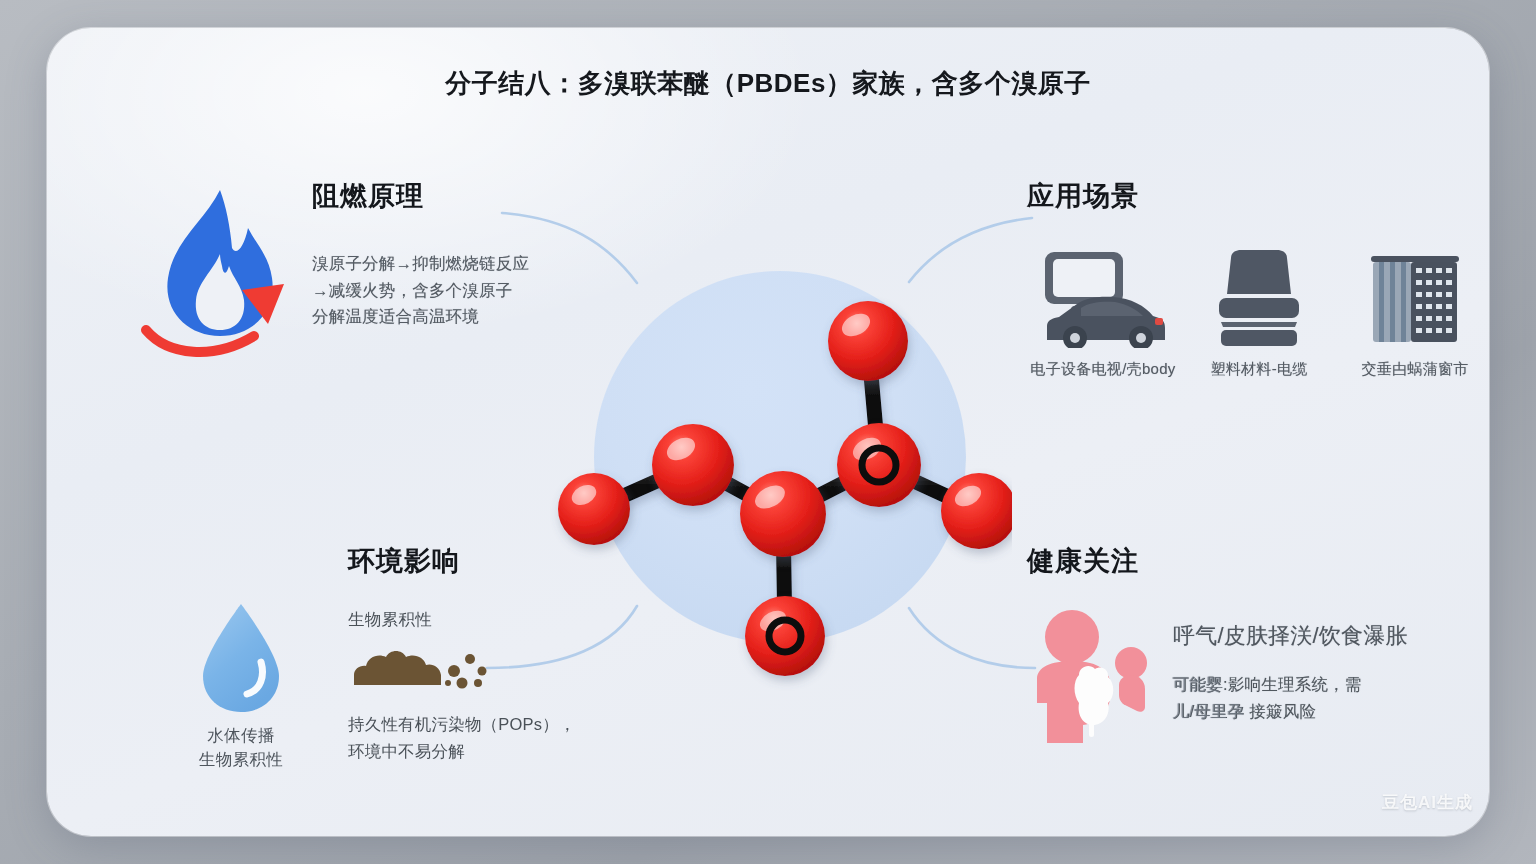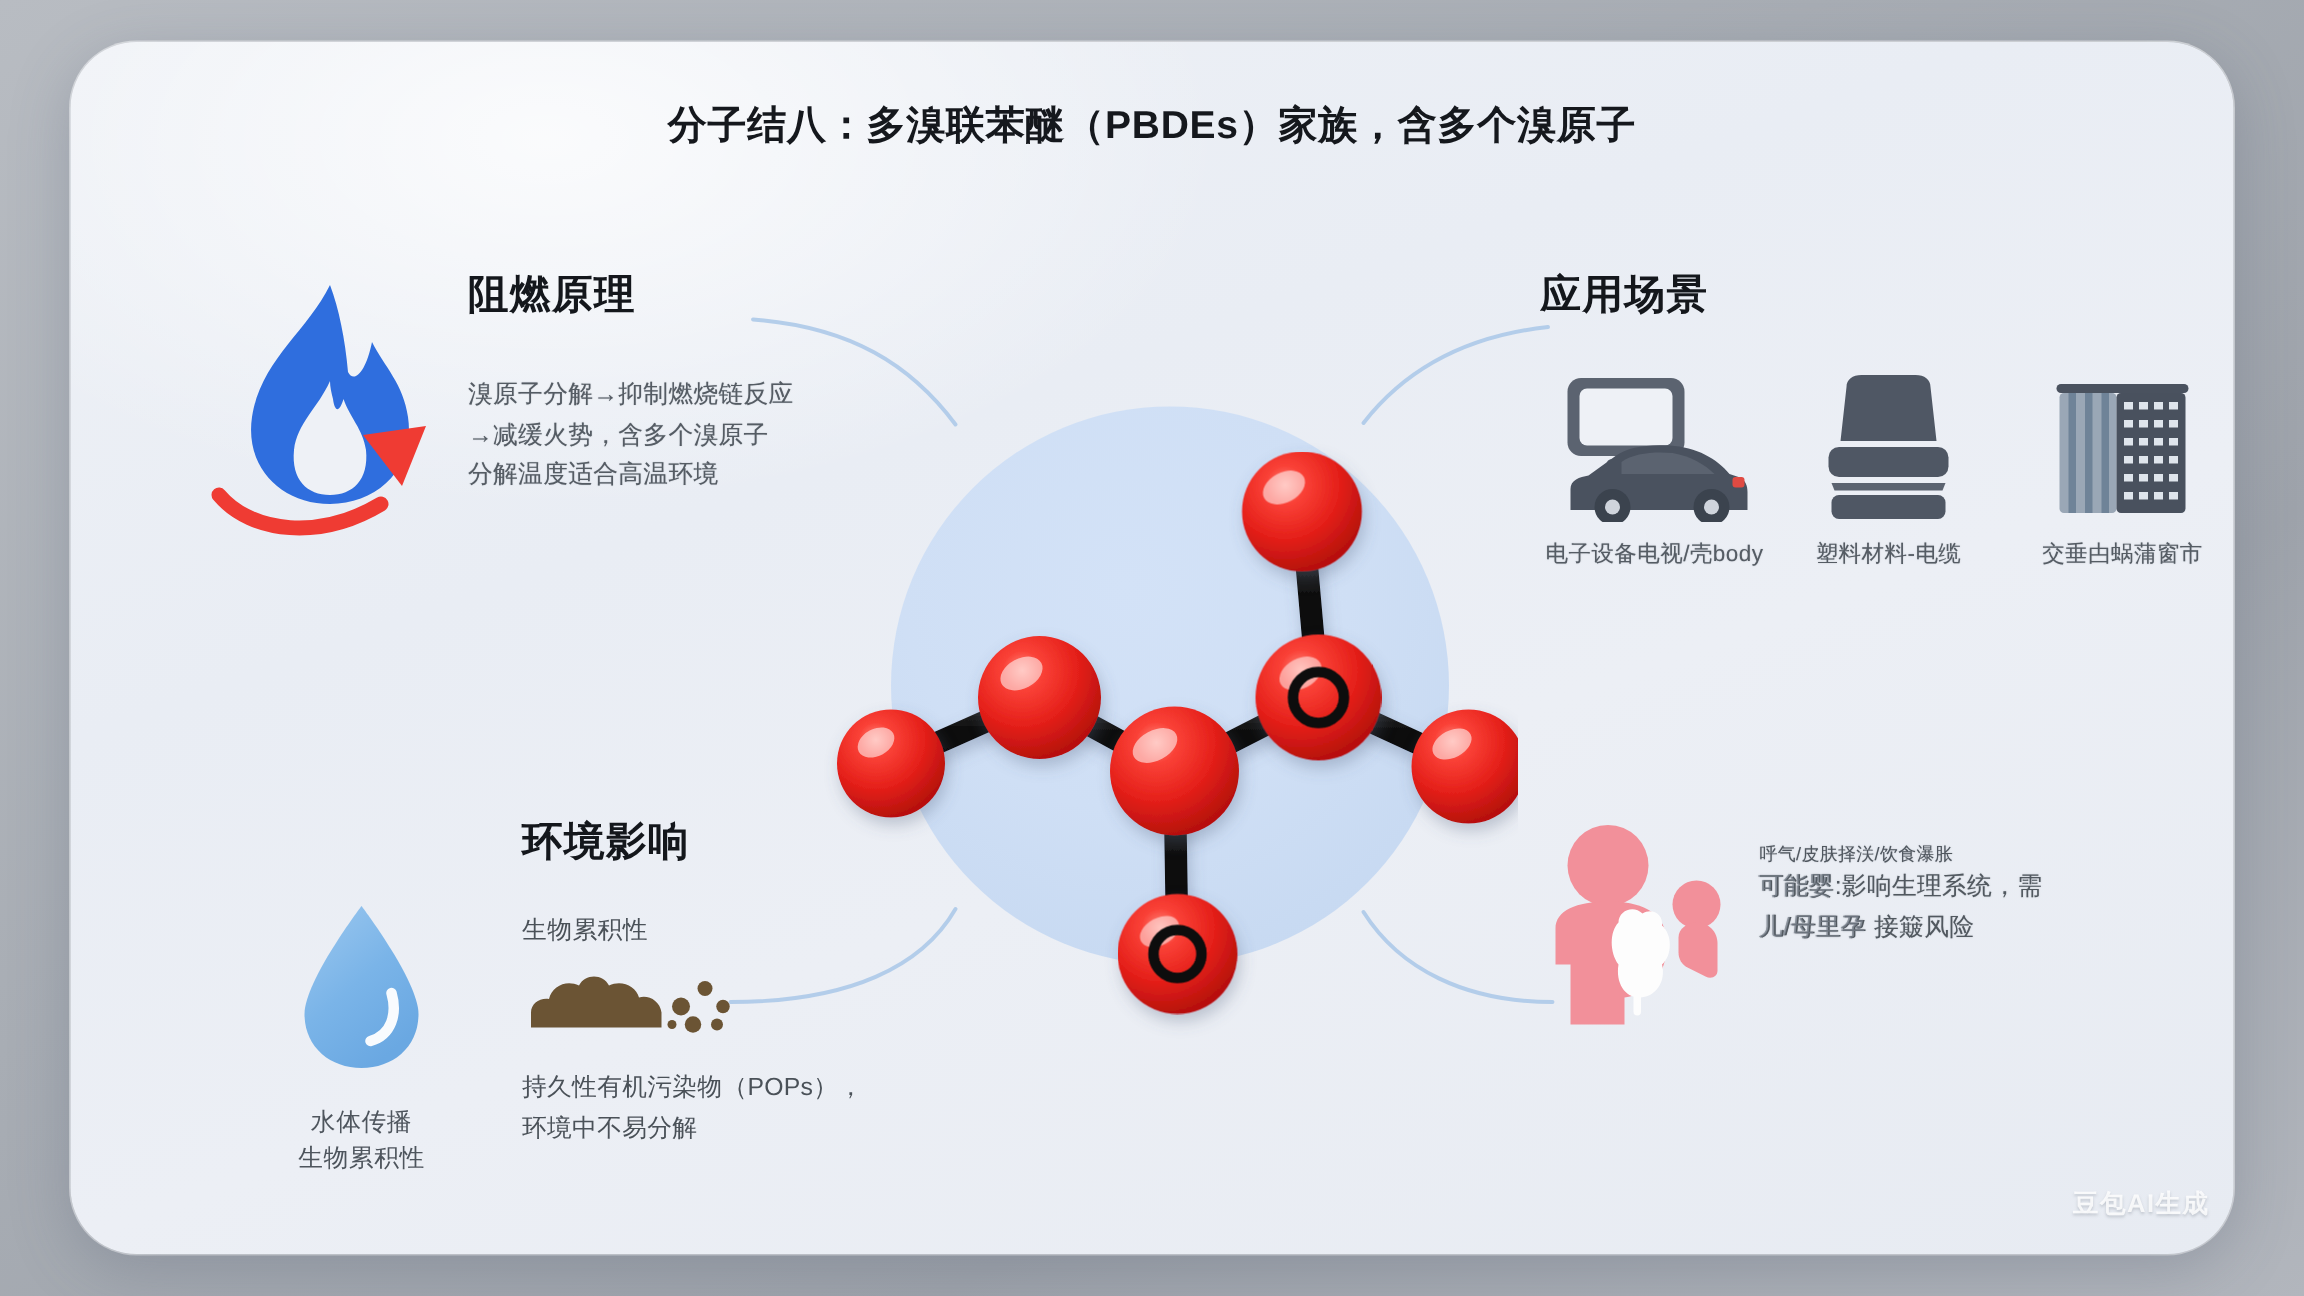--- a/index.html
+++ b/index.html
@@ -181,44 +181,44 @@
     left: 120px;
     top: 572px;
     width: 148px;
     text-align: center;
     z-index: 5;
   }
   #water-label {
     font-size: 16.5px;
     color: #4e555d;
     line-height: 1.45;
-    margin-top: 12px;
     letter-spacing: 0.4px;
   }
 
   
   #sec-health {
     position: absolute;
     left: 980px;
     top: 515px;
     width: 470px;
     z-index: 5;
   }
   #sec-health .section-heading { margin-bottom: 24px; }
   #health-row {
     display: flex;
     align-items: flex-start;
     gap: 16px;
   }
   #health-icon-wrap { flex: 0 0 auto; padding-top: 4px; }
   #health-texts { padding-top: 18px; flex: 1; }
   #health-line1 {
-    font-size: 12px;
+    font-size: 22px;
     color: #50575f;
     letter-spacing: 0.2px;
+    margin-bottom: 20px;
     white-space: nowrap;
     text-shadow: 0 0 0.8px rgba(100,108,118,0.5);
   }
   #health-line2 {
     position: relative;
     font-size: 16.5px;
     color: #51585f;
     line-height: 1.62;
     letter-spacing: 0.2px;
     text-shadow: 0 0 0.8px rgba(100,108,118,0.5);
@@ -465,20 +465,21 @@
       </svg>
     </div>
 
     <div class="body-text">
       <div>持久性有机污染物（POPs），</div>
       <div>环境中不易分解</div>
     </div>
   </div>
 
   <div id="sec-health">
+    <div class="section-heading">健康关注</div>
 
     <div id="health-row">
       <div id="health-icon-wrap">
         <svg width="130" height="140" viewBox="0 0 130 140">
 
           <circle cx="45" cy="30" r="27" fill="#f2909a"></circle>
 
           <path d="M10 72 C 10 60, 24 54, 45 54 C 66 54, 82 60, 84 78
                    C 86 100, 74 116, 56 118 L 56 136 L 20 136 L 20 96 L 10 96 Z" fill="#f2909a"></path>
 

